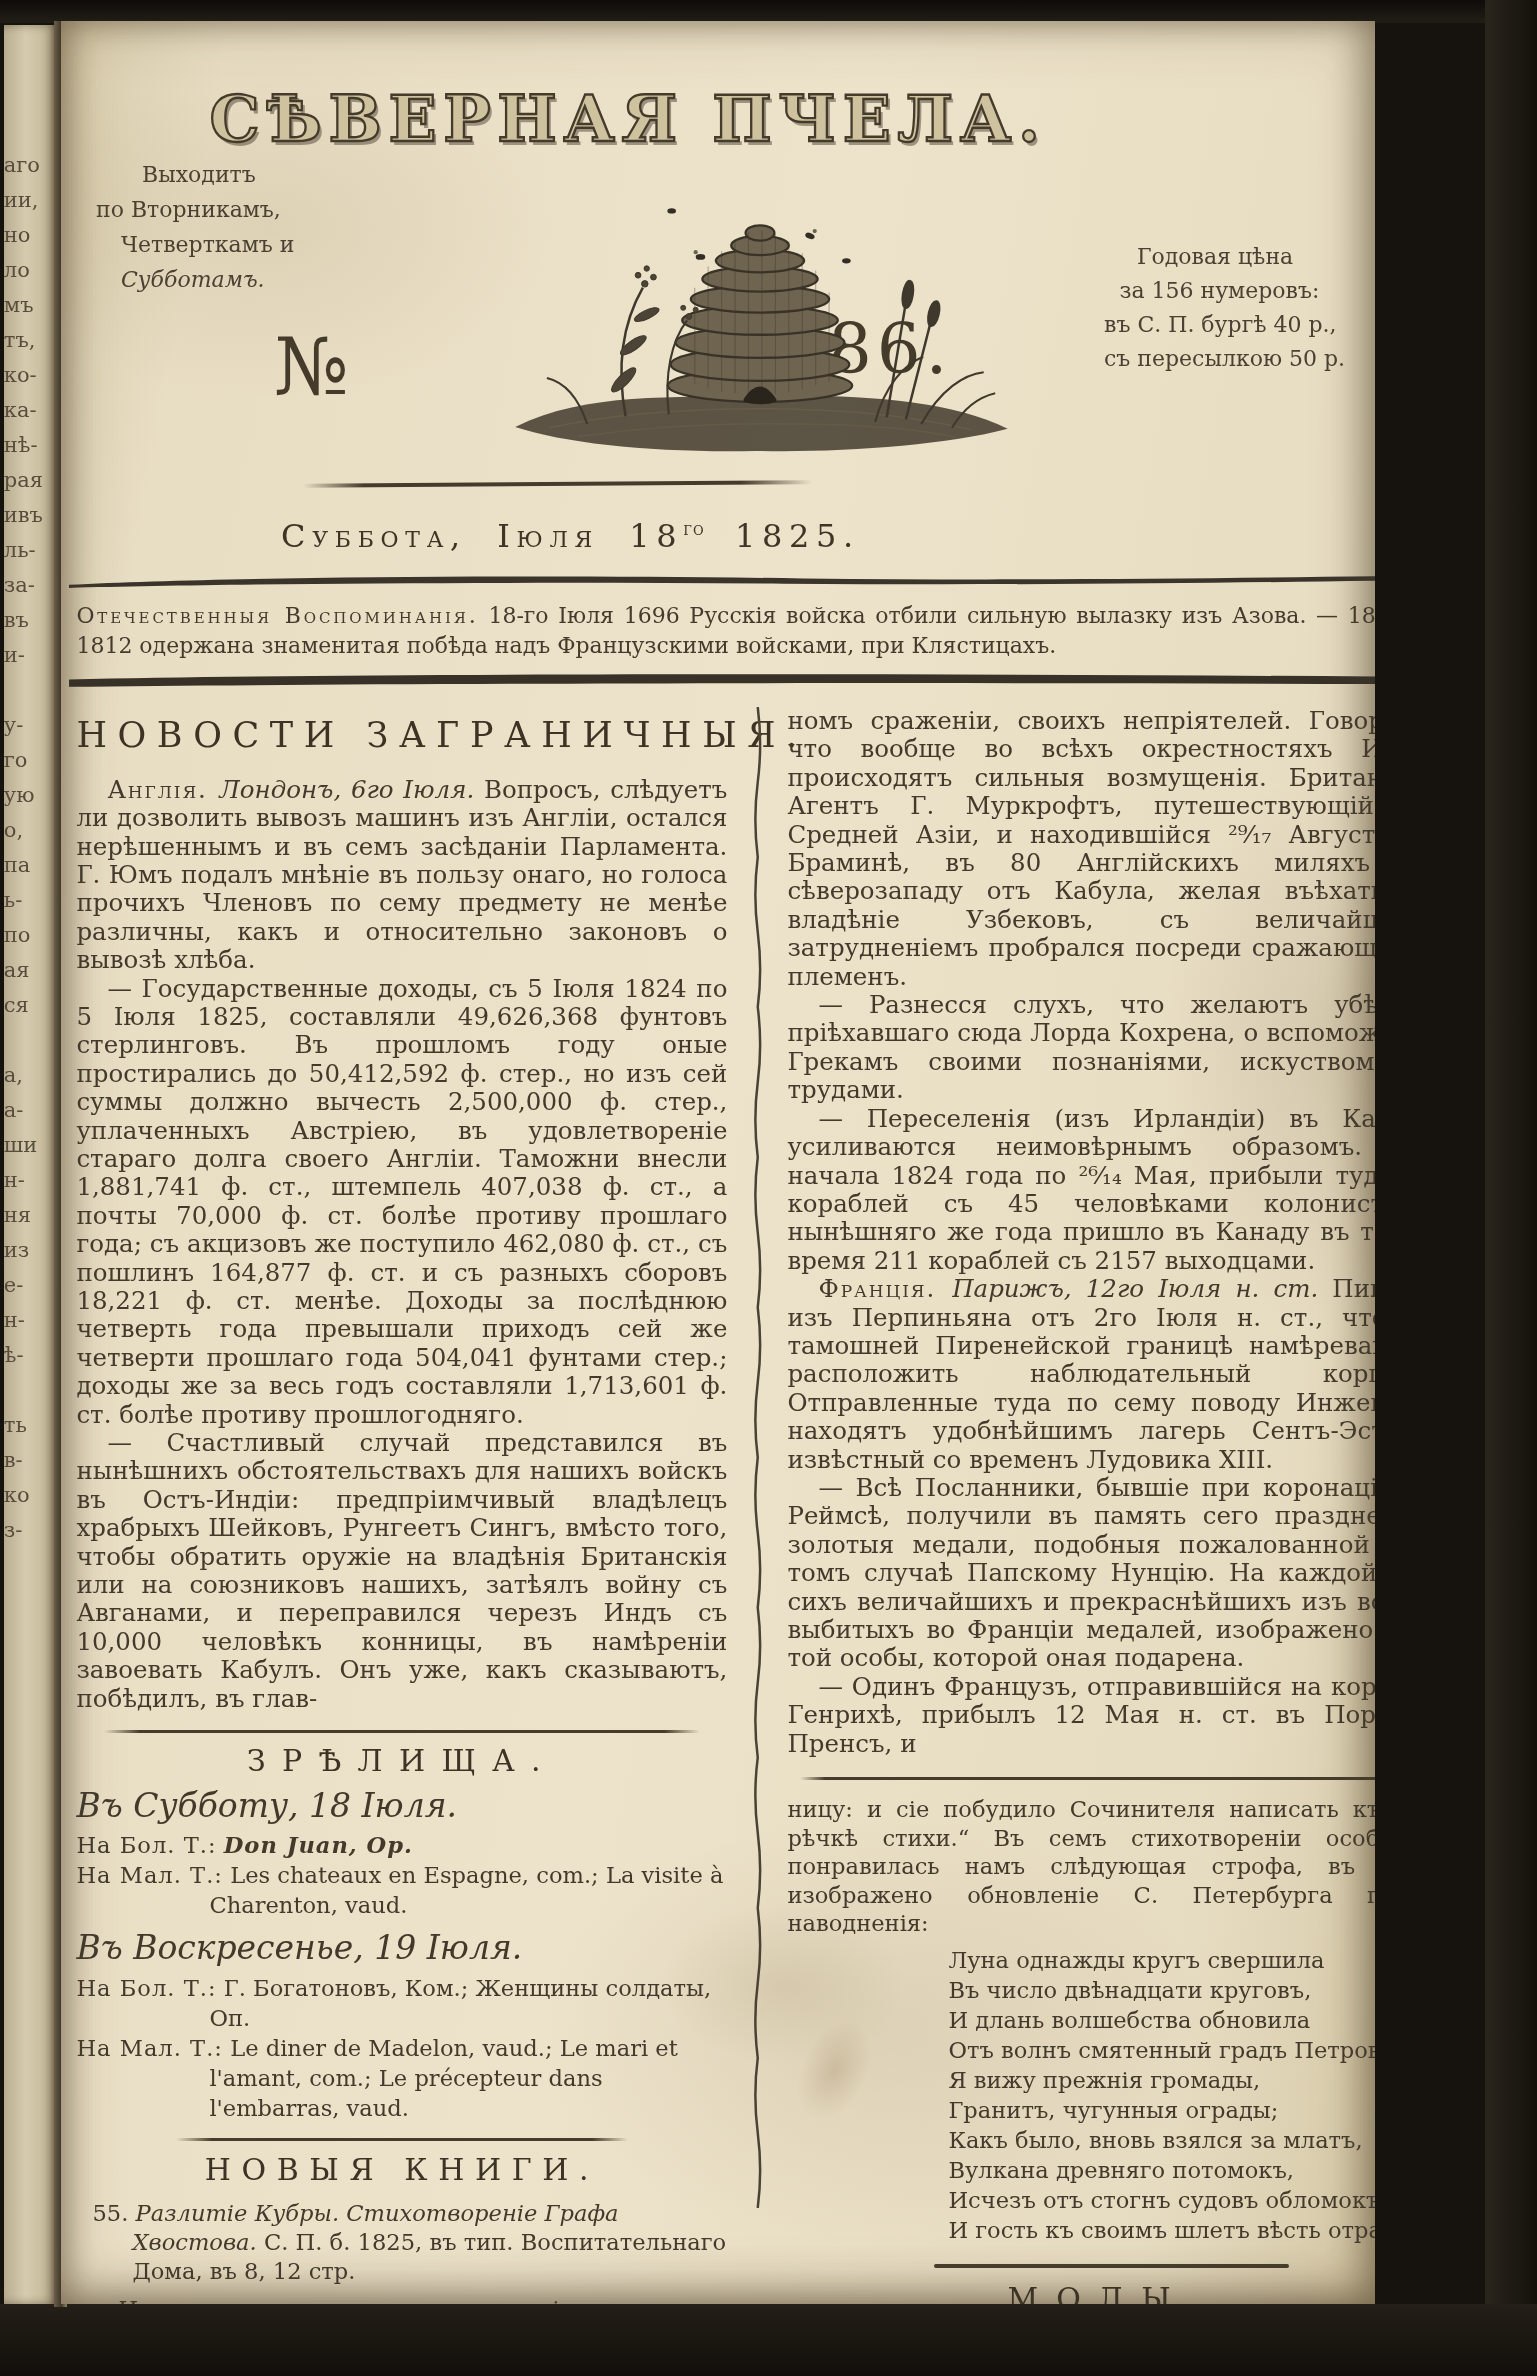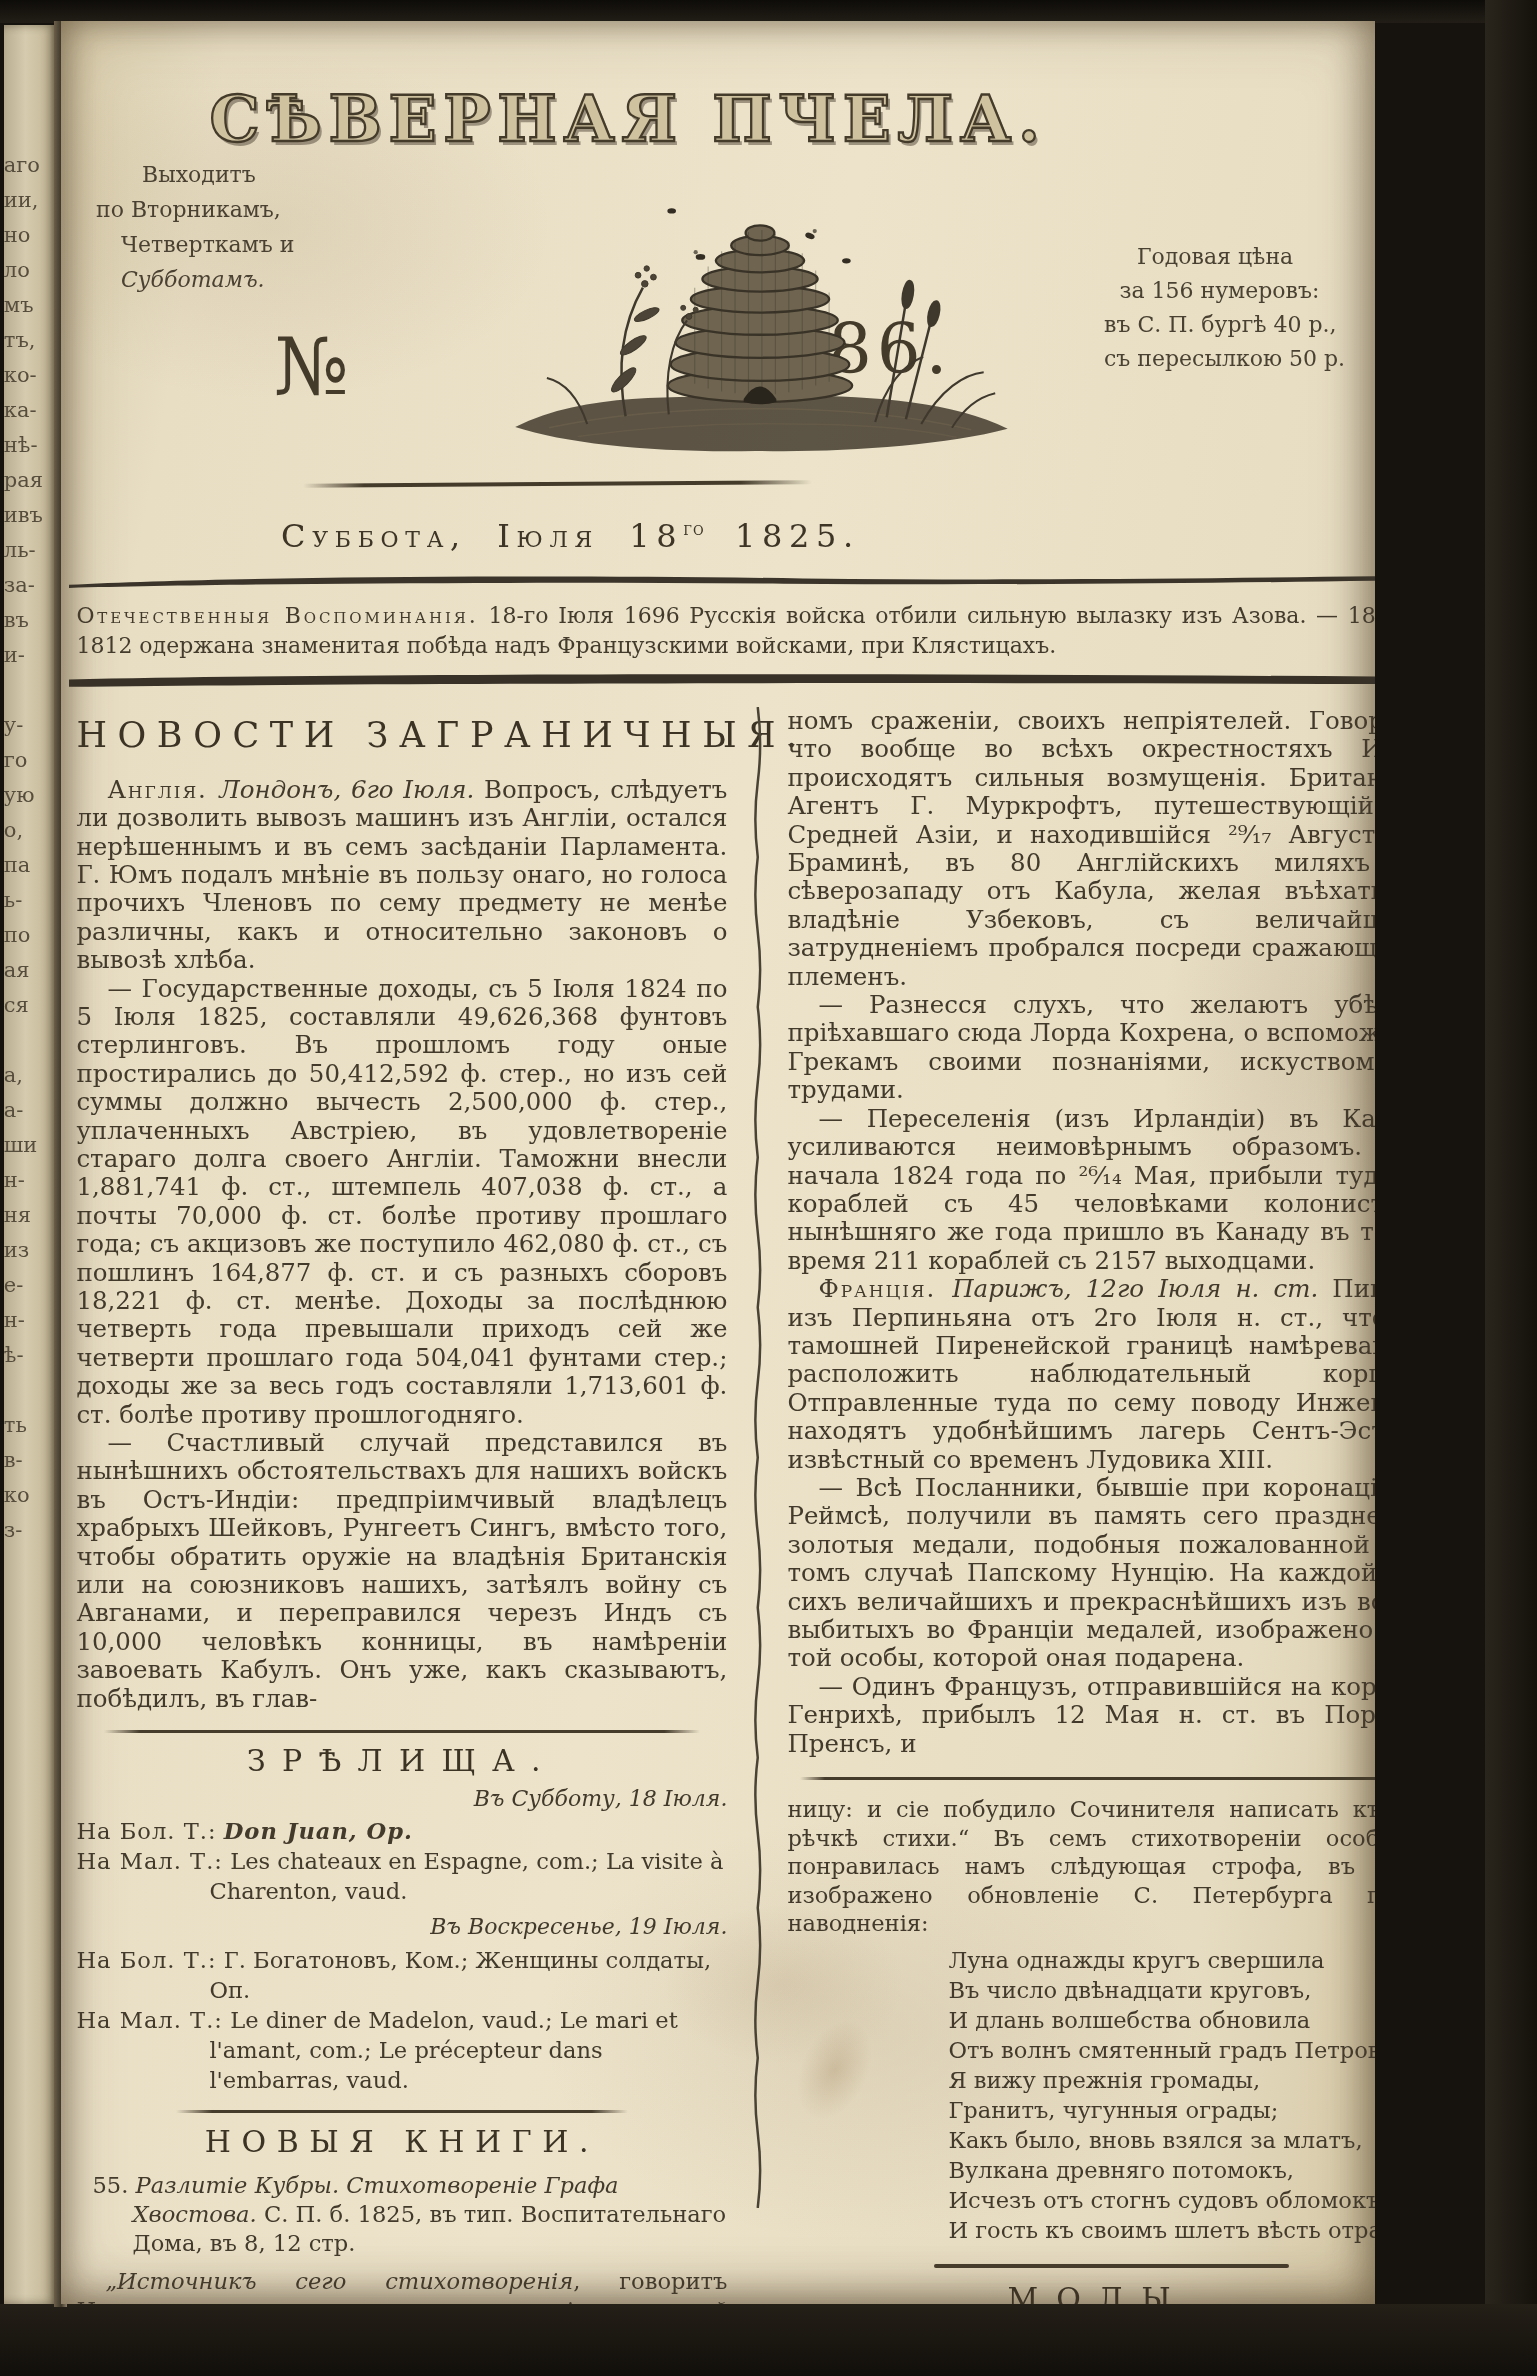--- a/index.html
+++ b/index.html
@@ -90,21 +90,21 @@
   .rule-mid { width:596px; height:2.9px; margin:17.3px auto 9.6px;
     background:linear-gradient(to right, transparent, #463c2c 6%, #463c2c 94%, transparent); }
   .rule-small { width:452px; height:2.4px; margin:15.4px auto 7.7px;
     background:linear-gradient(to right, transparent, #463c2c 8%, #463c2c 92%, transparent); }
   .rule-col { width:96%; height:2.9px; margin:19px auto 15.4px;
     background:linear-gradient(to right, transparent, #463c2c 4%, #463c2c 96%, transparent); }
   .rule-mody { width:355px; height:3.8px; margin:19px auto 13.4px; background:#463c2c; border-radius:1.9px; }
 
   .h-spect { text-align:center; font-size:30px; letter-spacing:16.3px; font-weight:normal;
     color:#3c3325; margin:9.6px 0 5.8px; white-space:nowrap; }
-  .dayline { text-align:right; font-style:italic; font-size:22px; margin:7.7px 0 5.8px; color:#42392b; }
+  .dayline { text-align:left; font-style:italic; font-size:33px; margin:7.7px 0 5.8px; color:#42392b; }
   .trow { font-size:22.6px; line-height:30px; padding-left:133px; text-indent:-133px; color:#433a2c; }
   .trow .tlabel { letter-spacing:1px; }
   .fraktur { font-weight:bold; font-style:italic; letter-spacing:1px; }
 
   .h-books { text-align:center; font-size:30px; letter-spacing:10.6px; font-weight:normal;
     color:#3c3325; margin:11.5px 0 11.5px; white-space:nowrap; }
   .bentry { font-size:22.6px; line-height:29px; padding-left:56px; text-indent:-40px; color:#433a2c; }
   .bentry .bno { font-style:normal; }
   .bentry .btitle { font-style:italic; }
   .breview { font-size:22.6px; line-height:28.4px; text-align:justify; text-indent:29px;

